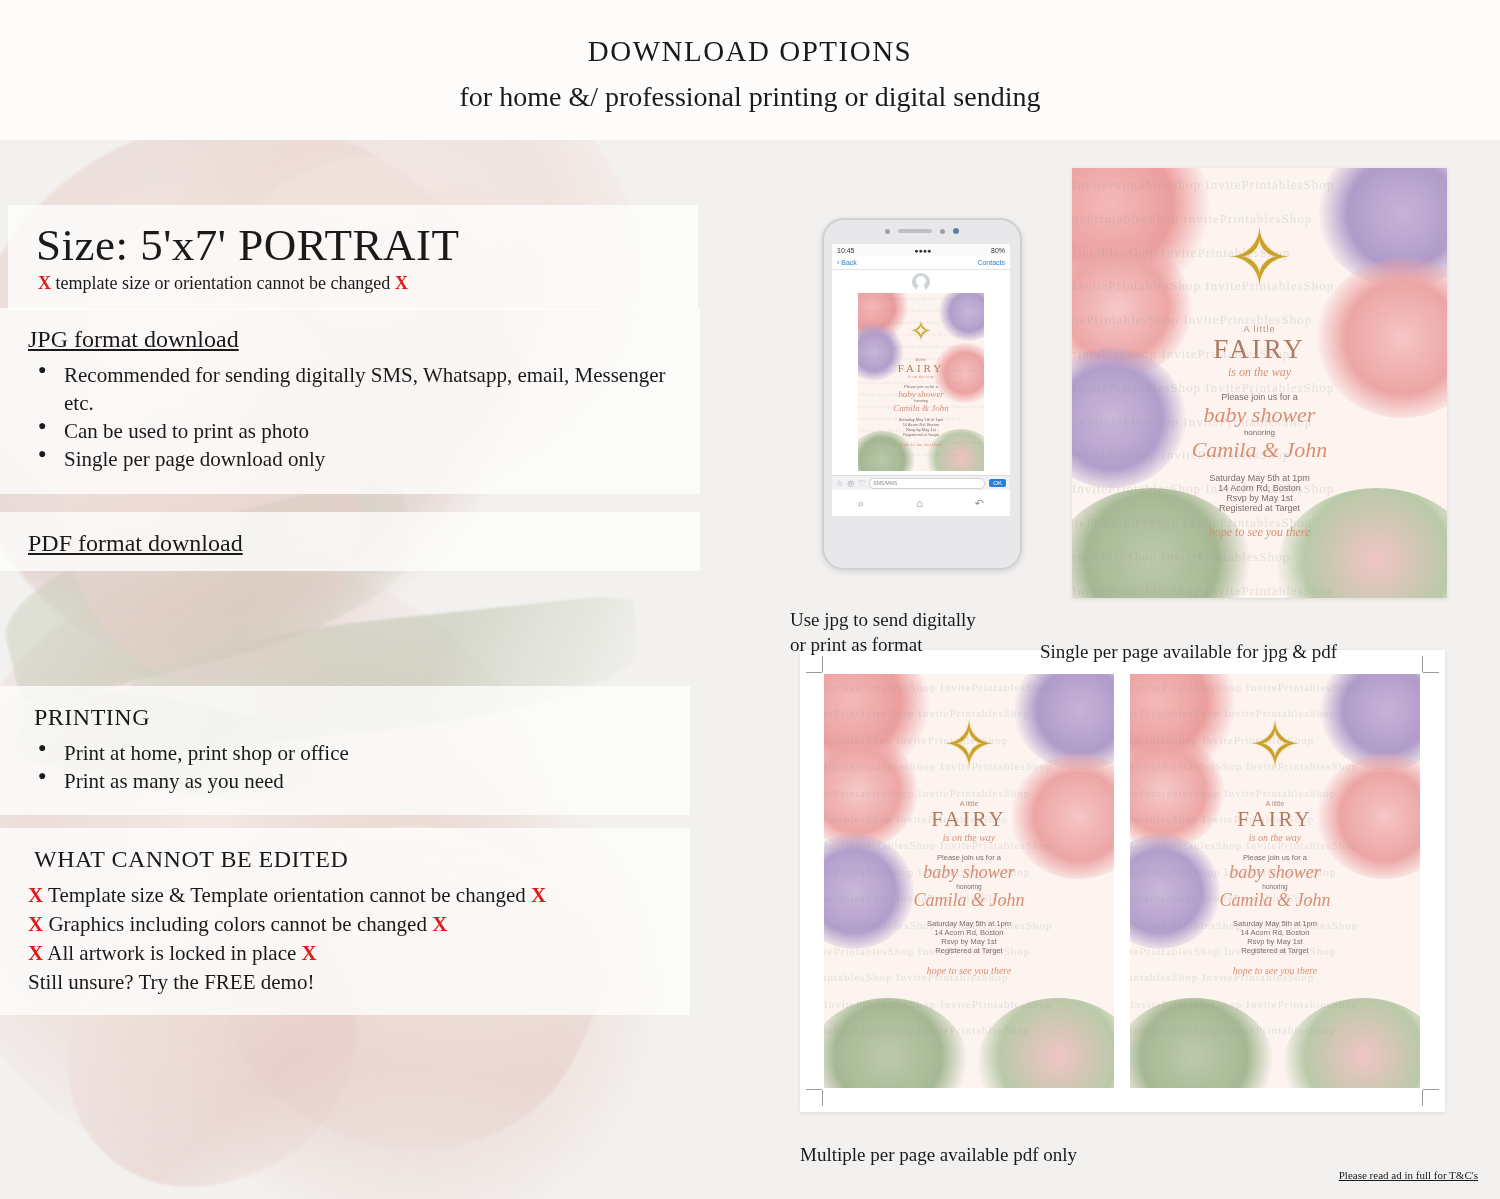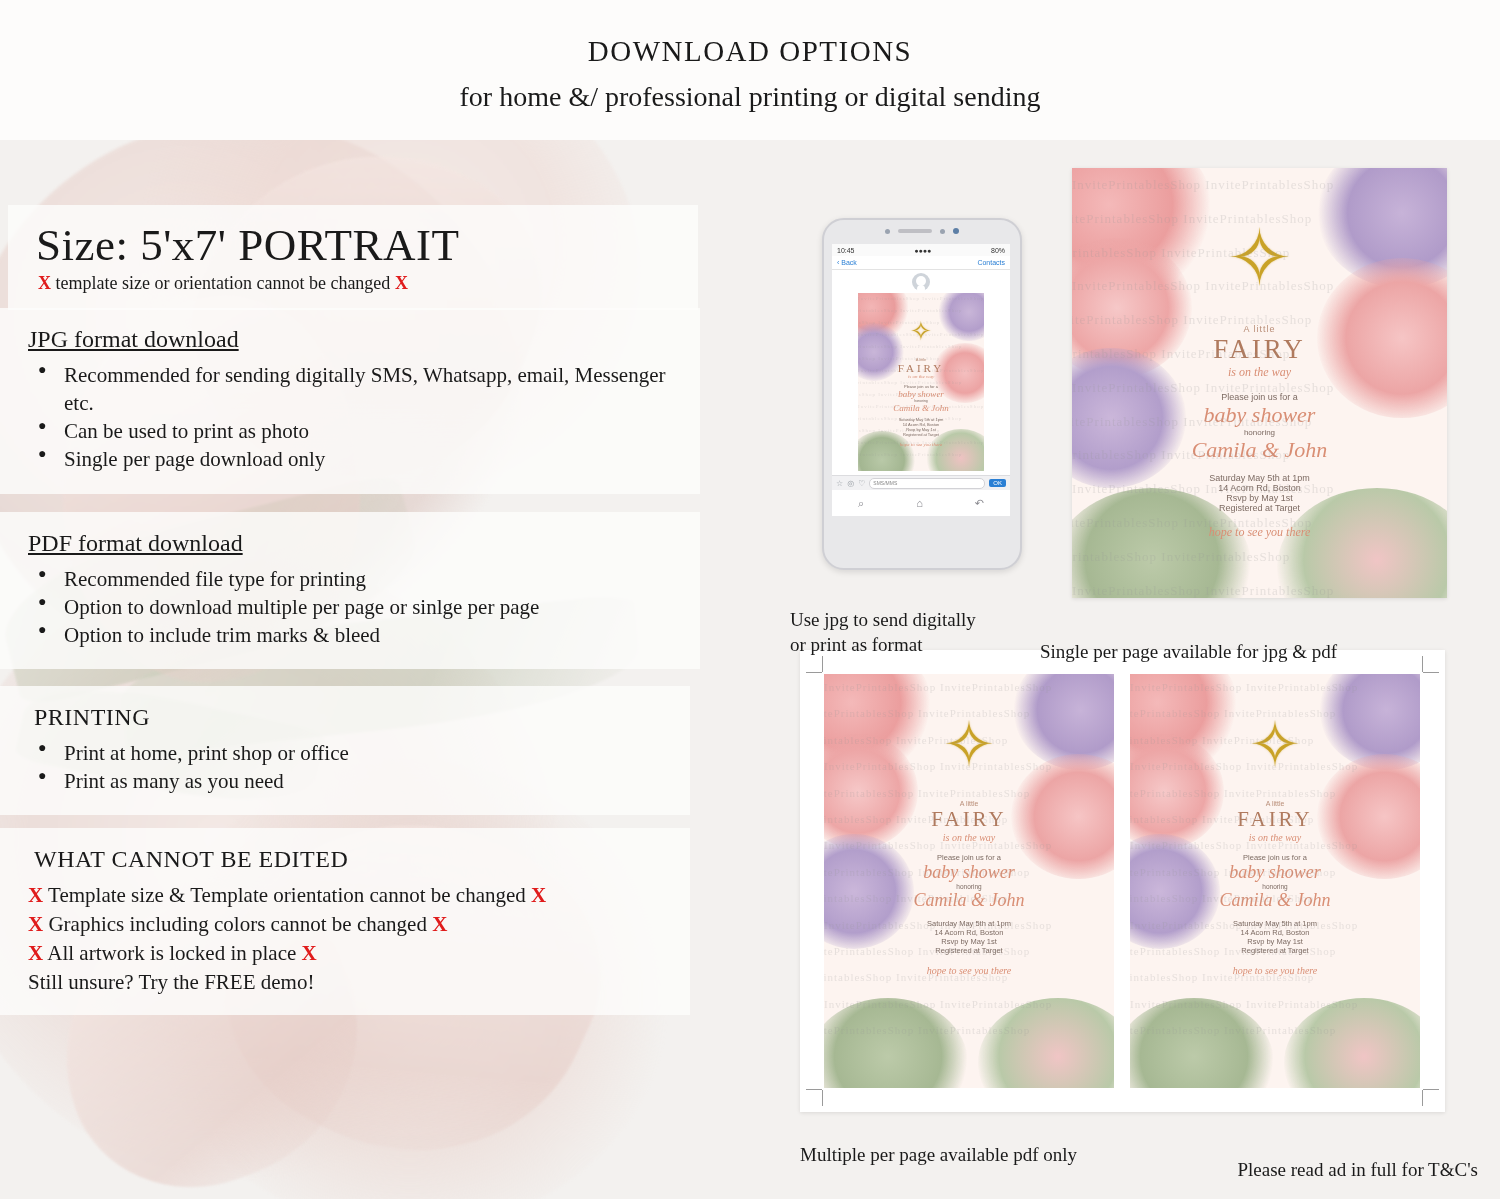--- a/index.html
+++ b/index.html
@@ -336,22 +336,23 @@
     z-index: 5;
     line-height: 1.3;
     margin-top: 25px;
   }
   .cap-phone { left: 790px; top: 583px; width: 260px; }
   .cap-single { left: 1040px; top: 615px; width: 440px; }
   .cap-multi { left: 800px; top: 1118px; width: 645px; }
   .footer-note {
     position: absolute;
     right: 22px; bottom: 18px;
-    font-size: 19px;
+    font-size: 11px;
     z-index: 5;
+    text-decoration: underline;
   }
 </style>
 </head>
 <body>
 
 <div class="bg-wrap">
   <div class="bg-flower f1"></div>
   <div class="bg-flower f2"></div>
   <div class="bg-flower f3"></div>
   <div class="bg-flower f4"></div>
@@ -387,25 +388,20 @@
       <li>Recommended for sending digitally SMS, Whatsapp, email, Messenger etc.</li>
       <li>Can be used to print as photo</li>
       <li>Single per page download only</li>
     </ul>
   </div>
 </div>
 
 <div class="panel pdf-panel">
   <div class="panel-inner">
     <div class="sec-head">PDF format download</div>
-    <ul class="bullets">
-      <li>Recommended file type for printing</li>
-      <li>Option to download multiple per page or sinlge per page</li>
-      <li>Option to include trim marks &amp; bleed</li>
-    </ul>
   </div>
 </div>
 
 <div class="panel print-panel">
   <div class="panel-inner">
     <div class="sec-head-plain">PRINTING</div>
     <ul class="bullets">
       <li>Print at home, print shop or office</li>
       <li>Print as many as you need</li>
     </ul>

